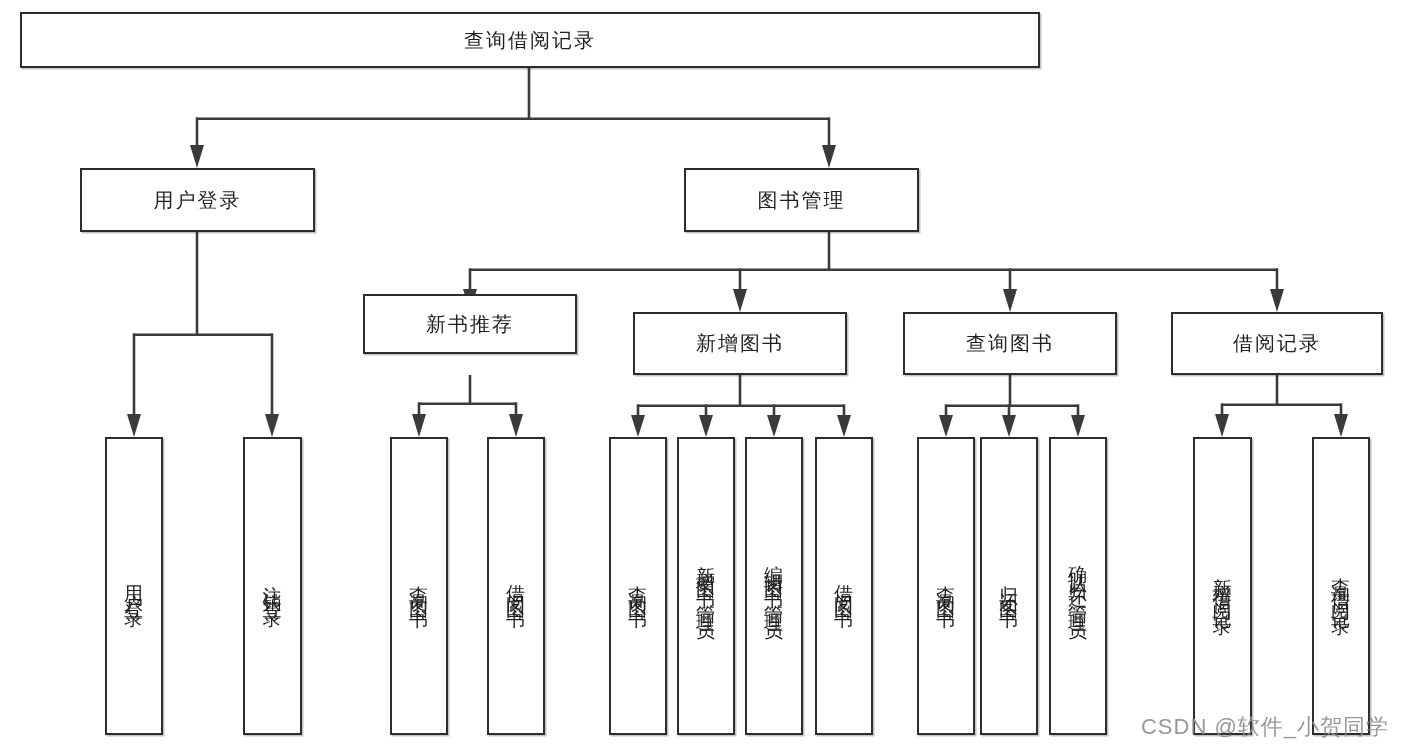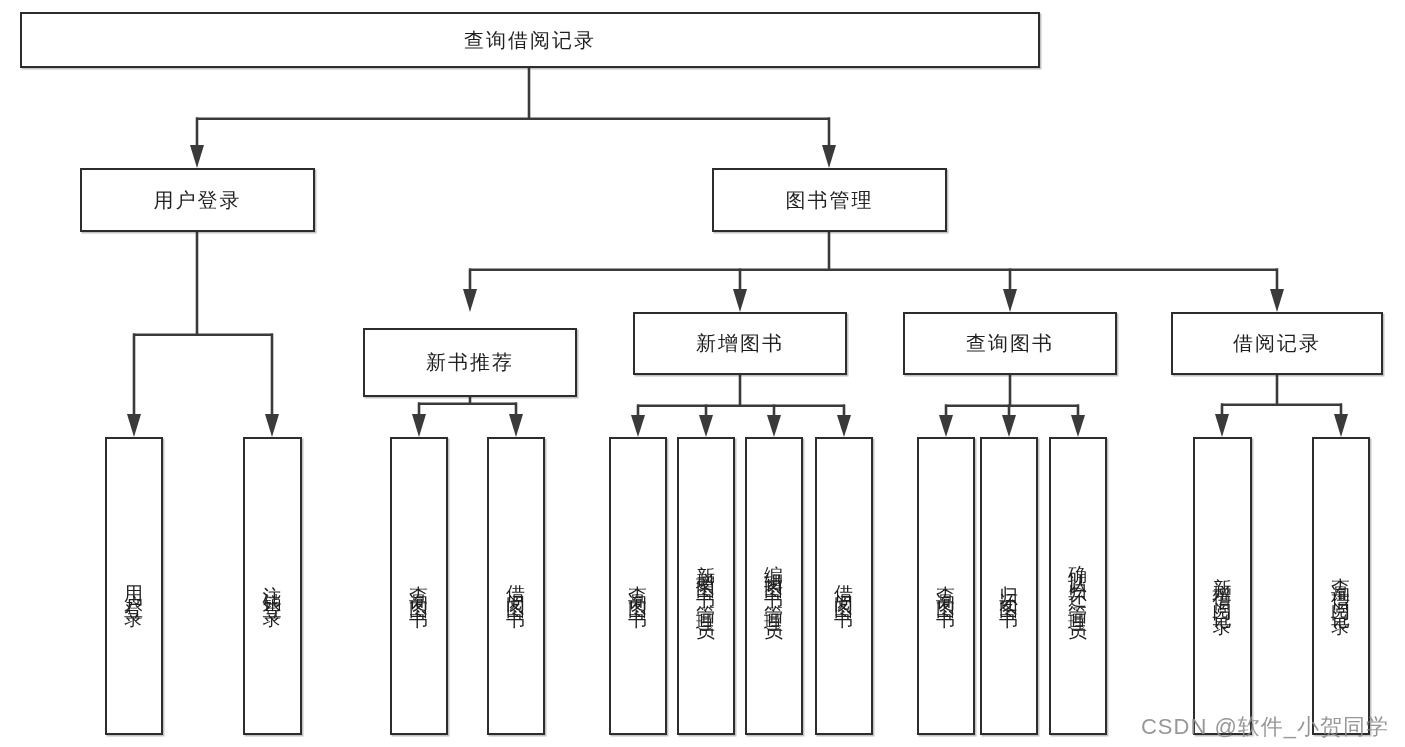--- a/index.html
+++ b/index.html
@@ -149,25 +149,25 @@
     </g>
   </svg>
 
   <div class="node" style="left:20px;top:12px;width:1020px;height:56px">
     <span>查询借阅记录</span>
   </div>
 
   <div class="node" style="left:80px;top:168px;width:235px;height:64px">
     <span>用户登录</span>
   </div>
-  <div class="node" style="left:712px;top:168px;width:235px;height:64px">
+  <div class="node" style="left:684px;top:168px;width:235px;height:64px">
     <span>图书管理</span>
   </div>
 
-  <div class="node" style="left:363px;top:328px;width:214px;height:69px">
+  <div class="node" style="left:363px;top:294px;width:214px;height:60px">
     <span>新书推荐</span>
   </div>
   <div class="node" style="left:633px;top:312px;width:214px;height:63px">
     <span>新增图书</span>
   </div>
   <div class="node" style="left:903px;top:312px;width:214px;height:63px">
     <span>查询图书</span>
   </div>
   <div class="node" style="left:1171px;top:312px;width:212px;height:63px">
     <span>借阅记录</span>

